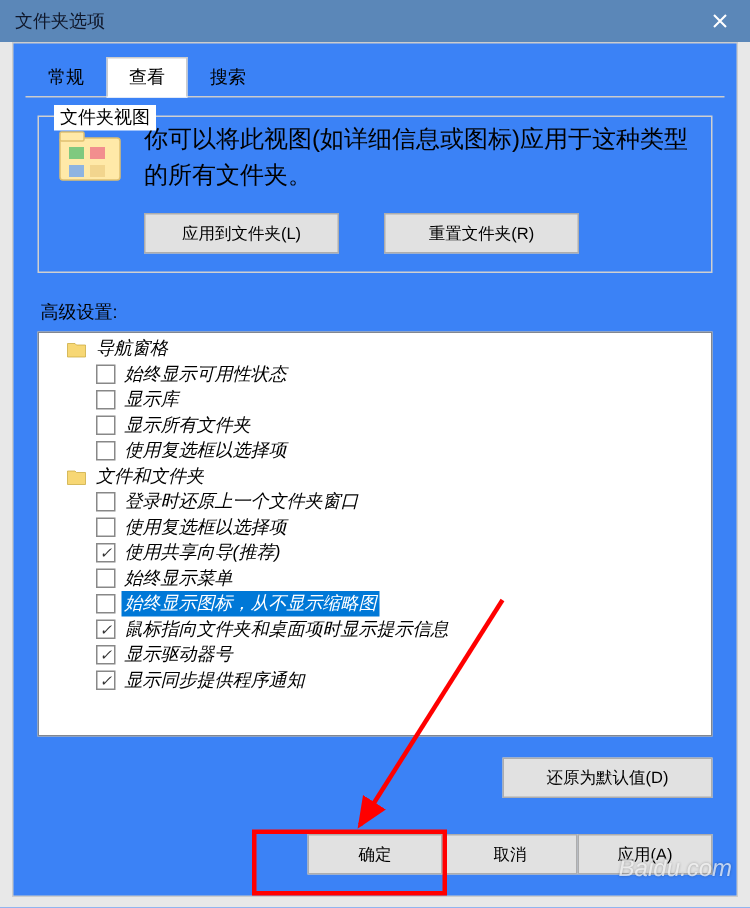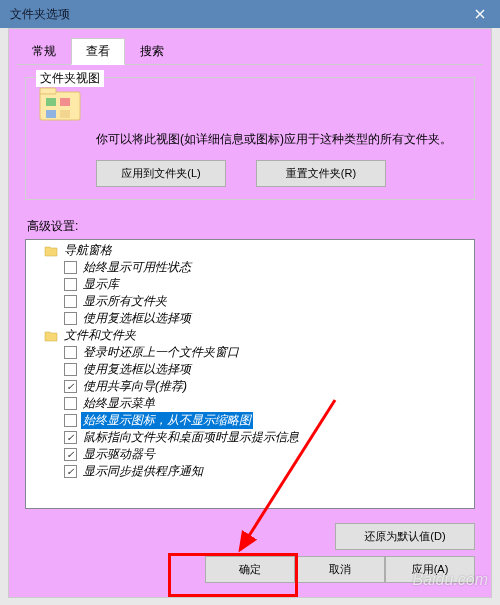--- a/index.html
+++ b/index.html
@@ -1,30 +1,30 @@
 <!DOCTYPE html>
 <html><head>
   <meta charset="utf-8">
   <style>
     * { box-sizing: border-box; margin: 0; padding: 0; font-family: "Microsoft YaHei", sans-serif; }
     body { width: 500px; height: 605px; background: #e8e8e8; overflow: hidden; position: relative; }
     .titlebar { background: #5b87b8; color: #0f172a; height: 28px; display: flex; align-items: center; padding: 0 10px; font-size: 12px; position: relative; }
     .titlebar .close { position: absolute; right: 0; top: 0; width: 40px; height: 28px; display: flex; align-items: center; justify-content: center; color: #fff; }
     .titlebar .close svg { width: 10px; height: 10px; }
-    .dialog { background: #f0abfc; border: 1px solid #ccc; margin: 0 8px 8px 8px; height: 570px; position: relative; }
+    .dialog { background: #3b82f6; border: 1px solid #ccc; margin: 0 8px 8px 8px; height: 570px; position: relative; }
     .tabs { display: flex; margin: 8px 8px 0 8px; border-bottom: 1px solid #ccc; font-size: 12px; }
     .tab { padding: 4px 14px; border: 1px solid transparent; border-bottom: none; cursor: pointer; position: relative; top: 1px; }
     .tab.active { background: #fff; border-color: #ccc; border-bottom: 1px solid #fff; }
     .panel { padding: 12px 16px; }
     .groupbox { border: 1px solid #d0d0d0; padding: 4px 12px 12px; font-size: 12px; position: relative; }
     .groupbox .legend { position: absolute; top: -8px; left: 10px; background: #fff; padding: 0 4px; }
     .folder-row { display: flex; gap: 14px; }
     .folder-icon { width: 44px; height: 40px; flex-shrink: 0; margin-top: 2px; }
     .folder-icon svg { width: 100%; height: 100%; }
-    .desc-text { font-size: 12px; line-height: 1.5; margin-top: 48px; }
+    .desc-text { font-size: 16px; line-height: 1.5; }
     .btn-row { display: flex; gap: 30px; margin-top: 12px; margin-left: 58px; }
     .btn { border: 1px solid #adadad; background: #e1e1e1; font-size: 11px; padding: 5px 0; width: 130px; text-align: center; cursor: pointer; }
     .section-label { font-size: 12px; margin: 18px 0 4px 2px; }
     .tree { border: 1px solid #828790; height: 270px; overflow-y: scroll; font-size: 12px; padding: 2px 0; background: #fff; font-style: italic; }
     .tree-row { display: flex; align-items: center; height: 17px; padding-left: 4px; white-space: nowrap; }
     .tree-row.indent1 { padding-left: 18px; }
     .tree-row.indent2 { padding-left: 38px; }
     .tree-row .cb { width: 13px; height: 13px; border: 1px solid #888; margin-right: 4px; display: inline-flex; align-items: center; justify-content: center; font-size: 10px; color: #333; }
     .tree-row .folder-ic { width: 14px; height: 12px; margin-right: 4px; }
     .tree-row .label { padding: 0 2px; }

